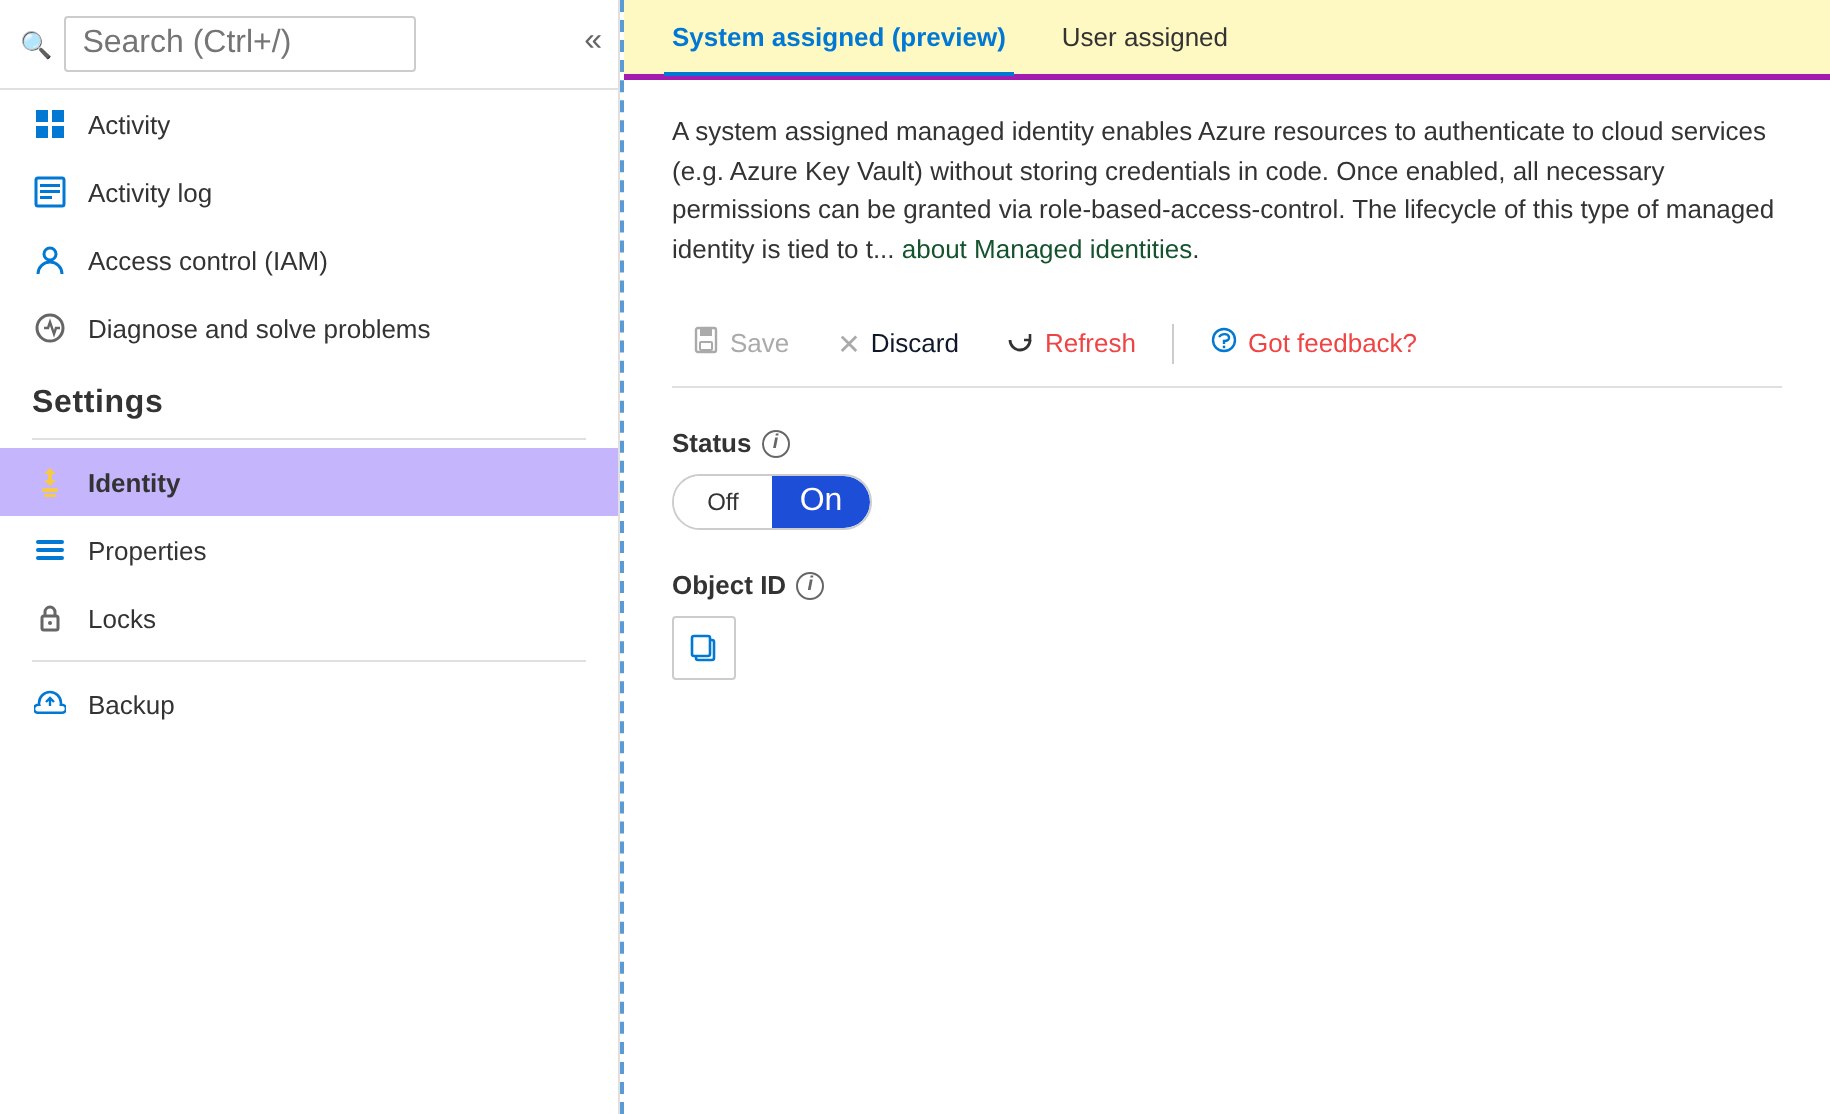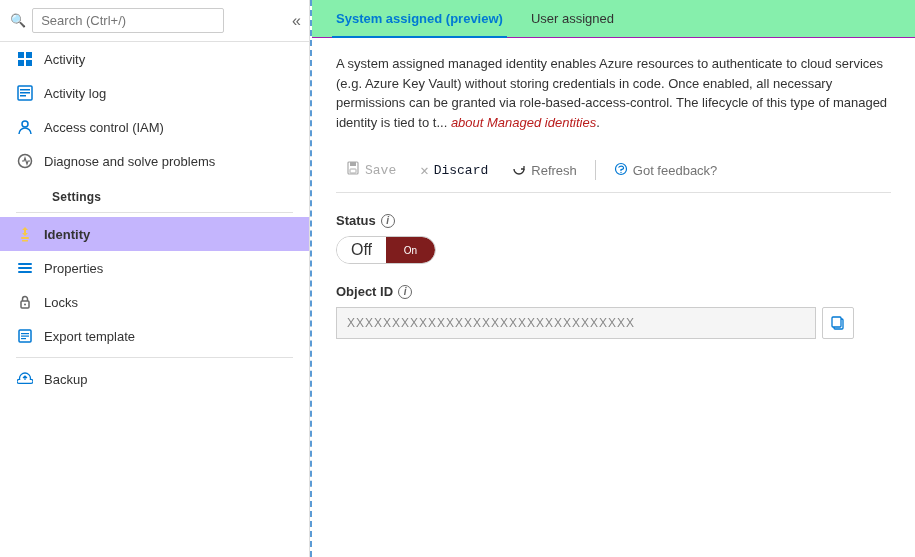--- a/index.html
+++ b/index.html
@@ -21,23 +21,23 @@
       display: flex;
       align-items: center;
       padding: 8px 10px;
       border-bottom: 1px solid #e0e0e0;
       gap: 6px;
     }
     .search-box input {
       border: 1px solid #ccc;
       border-radius: 2px;
       padding: 4px 8px;
-      font-size: 13px;
+      font-size: 16px;
       color: #888;
-      width: 192px;
+      width: 176px;
       outline: none;
     }
 
     .collapse-btn {
       position: absolute;
       right: 0;
       top: 8px;
       background: none;
       border: none;
       cursor: pointer;
@@ -62,25 +62,24 @@
       height: 18px;
       display: flex;
       align-items: center;
       justify-content: center;
       font-size: 15px;
       flex-shrink: 0;
     }
 
     .section-header {
       padding: 12px 16px 4px 16px;
-      font-size: 12px;
+      font-size: 16px;
       font-weight: 700;
       color: #333;
       letter-spacing: 0.02em;
-      margin-left: 36px;
     }
 
     .section-divider {
       border: none;
       border-top: 1px solid #e0e0e0;
       margin: 4px 16px;
     }
 
     
     .sidebar::-webkit-scrollbar { width: 6px; }
@@ -92,23 +91,23 @@
       display: flex;
       flex-direction: column;
       overflow: hidden;
       border-left: 2px dashed #5b9bd5;
       padding: 0;
     }
 
     
     .tab-bar {
       display: flex;
-      border-bottom: 1px solid #a21caf;
+      border-bottom: 3px solid #a21caf;
       padding: 0 20px;
-      background: #86efac;
+      background: #fef9c3;
     }
     .tab {
       padding: 10px 4px;
       margin-right: 20px;
       cursor: pointer;
       font-size: 13px;
       color: #333;
       border-bottom: 2px solid transparent;
       position: relative;
       top: 1px;
@@ -128,47 +127,46 @@
 
     .description-text {
       font-size: 13px;
       color: #333;
       line-height: 1.5;
       margin-bottom: 16px;
       max-width: 580px;
     }
 
     .description-text a {
-      color: #b91c1c;
+      color: #14532d;
       text-decoration: none;
-      font-style: italic;
     }
 
     
     .toolbar {
       display: flex;
       align-items: center;
       gap: 4px;
       padding: 8px 0;
       border-bottom: 1px solid #e0e0e0;
       margin-bottom: 20px;
     }
     .toolbar-btn {
       display: flex;
       align-items: center;
       gap: 5px;
       padding: 5px 10px;
       background: none;
       border: none;
       cursor: pointer;
       font-size: 13px;
-      color: #737373;
+      color: #ef4444;
       border-radius: 2px;
     }
-    .toolbar-btn.disabled { color: #aaa; cursor: default; font-family: Liberation Mono, monospace; }
+    .toolbar-btn.disabled { color: #aaa; cursor: default; }
     .toolbar-divider { width: 1px; height: 20px; background: #ccc; margin: 0 4px; }
 
     
     .field-section { margin-bottom: 20px; }
     .field-label {
       font-size: 13px;
       font-weight: 600;
       color: #333;
       margin-bottom: 8px;
       display: flex;
@@ -196,32 +194,32 @@
       border-radius: 20px;
       overflow: hidden;
       width: 100px;
       height: 28px;
     }
     .toggle-off {
       flex: 1;
       display: flex;
       align-items: center;
       justify-content: center;
-      font-size: 16px;
+      font-size: 12px;
       background: #fff;
       color: #333;
       cursor: pointer;
     }
     .toggle-on {
       flex: 1;
       display: flex;
       align-items: center;
       justify-content: center;
-      font-size: 10px;
-      background: #7f1d1d;
+      font-size: 16px;
+      background: #1d4ed8;
       color: #fff;
       cursor: pointer;
       border-radius: 0 18px 18px 0;
     }
 
     
     .object-id-row {
       display: flex;
       align-items: center;
       gap: 6px;
@@ -339,31 +337,20 @@
     <span class="nav-icon">
       <svg width="16" height="16" viewBox="0 0 16 16">
           <rect x="4" y="7" width="8" height="7" rx="1" fill="none" stroke="#666" stroke-width="1.5"></rect>
           <path d="M5.5 7V5a2.5 2.5 0 015 0v2" fill="none" stroke="#666" stroke-width="1.5"></path>
           <circle cx="8" cy="10.5" r="1" fill="#666"></circle>
         </svg>
     </span>
     <span>Locks</span>
   </div>
 
-  <div class="nav-item">
-    <span class="nav-icon">
-      <svg width="16" height="16" viewBox="0 0 16 16">
-          <rect x="2" y="2" width="12" height="12" rx="1" fill="none" stroke="#0078d4" stroke-width="1.5"></rect>
-          <rect x="4" y="5" width="8" height="1.2" fill="#0078d4"></rect>
-          <rect x="4" y="7.5" width="8" height="1.2" fill="#0078d4"></rect>
-          <rect x="4" y="10" width="5" height="1.2" fill="#0078d4"></rect>
-        </svg>
-    </span>
-    <span>Export template</span>
-  </div>
 
   <hr class="section-divider">
 
   <div class="nav-item">
     <span class="nav-icon">
       <svg width="16" height="16" viewBox="0 0 16 16">
           <path d="M8 2C5 2 2.5 4.5 2.5 7.5c0 .3 0 .6.1.9H2a2 2 0 000 4h12a2 2 0 000-4h-.6c0-.3.1-.6.1-.9C13.5 4.5 11 2 8 2z" fill="none" stroke="#0078d4" stroke-width="1.3"></path>
           <path d="M8 9V5M6 7l2-2 2 2" fill="none" stroke="#0078d4" stroke-width="1.2"></path>
         </svg>
     </span>
@@ -440,21 +427,20 @@
         </div>
       </div>
     </div>
 
     <div class="field-section">
       <div class="field-label">
         <span>Object ID</span>
         <span class="info-icon">i</span>
       </div>
       <div class="object-id-row">
-        <input type="text" class="object-id-input" readonly="" value="XXXXXXXXXXXXXXXXXXXXXXXXXXXXXXXX" style="">
         <button class="copy-btn">
           <svg width="16" height="16" viewBox="0 0 16 16">
               <rect x="4" y="4" width="9" height="10" rx="1" fill="none" stroke="#0078d4" stroke-width="1.3"></rect>
               <rect x="2" y="2" width="9" height="10" rx="1" fill="#fff" stroke="#0078d4" stroke-width="1.3"></rect>
             </svg>
         </button>
       </div>
     </div>
   </div>
 </div>

